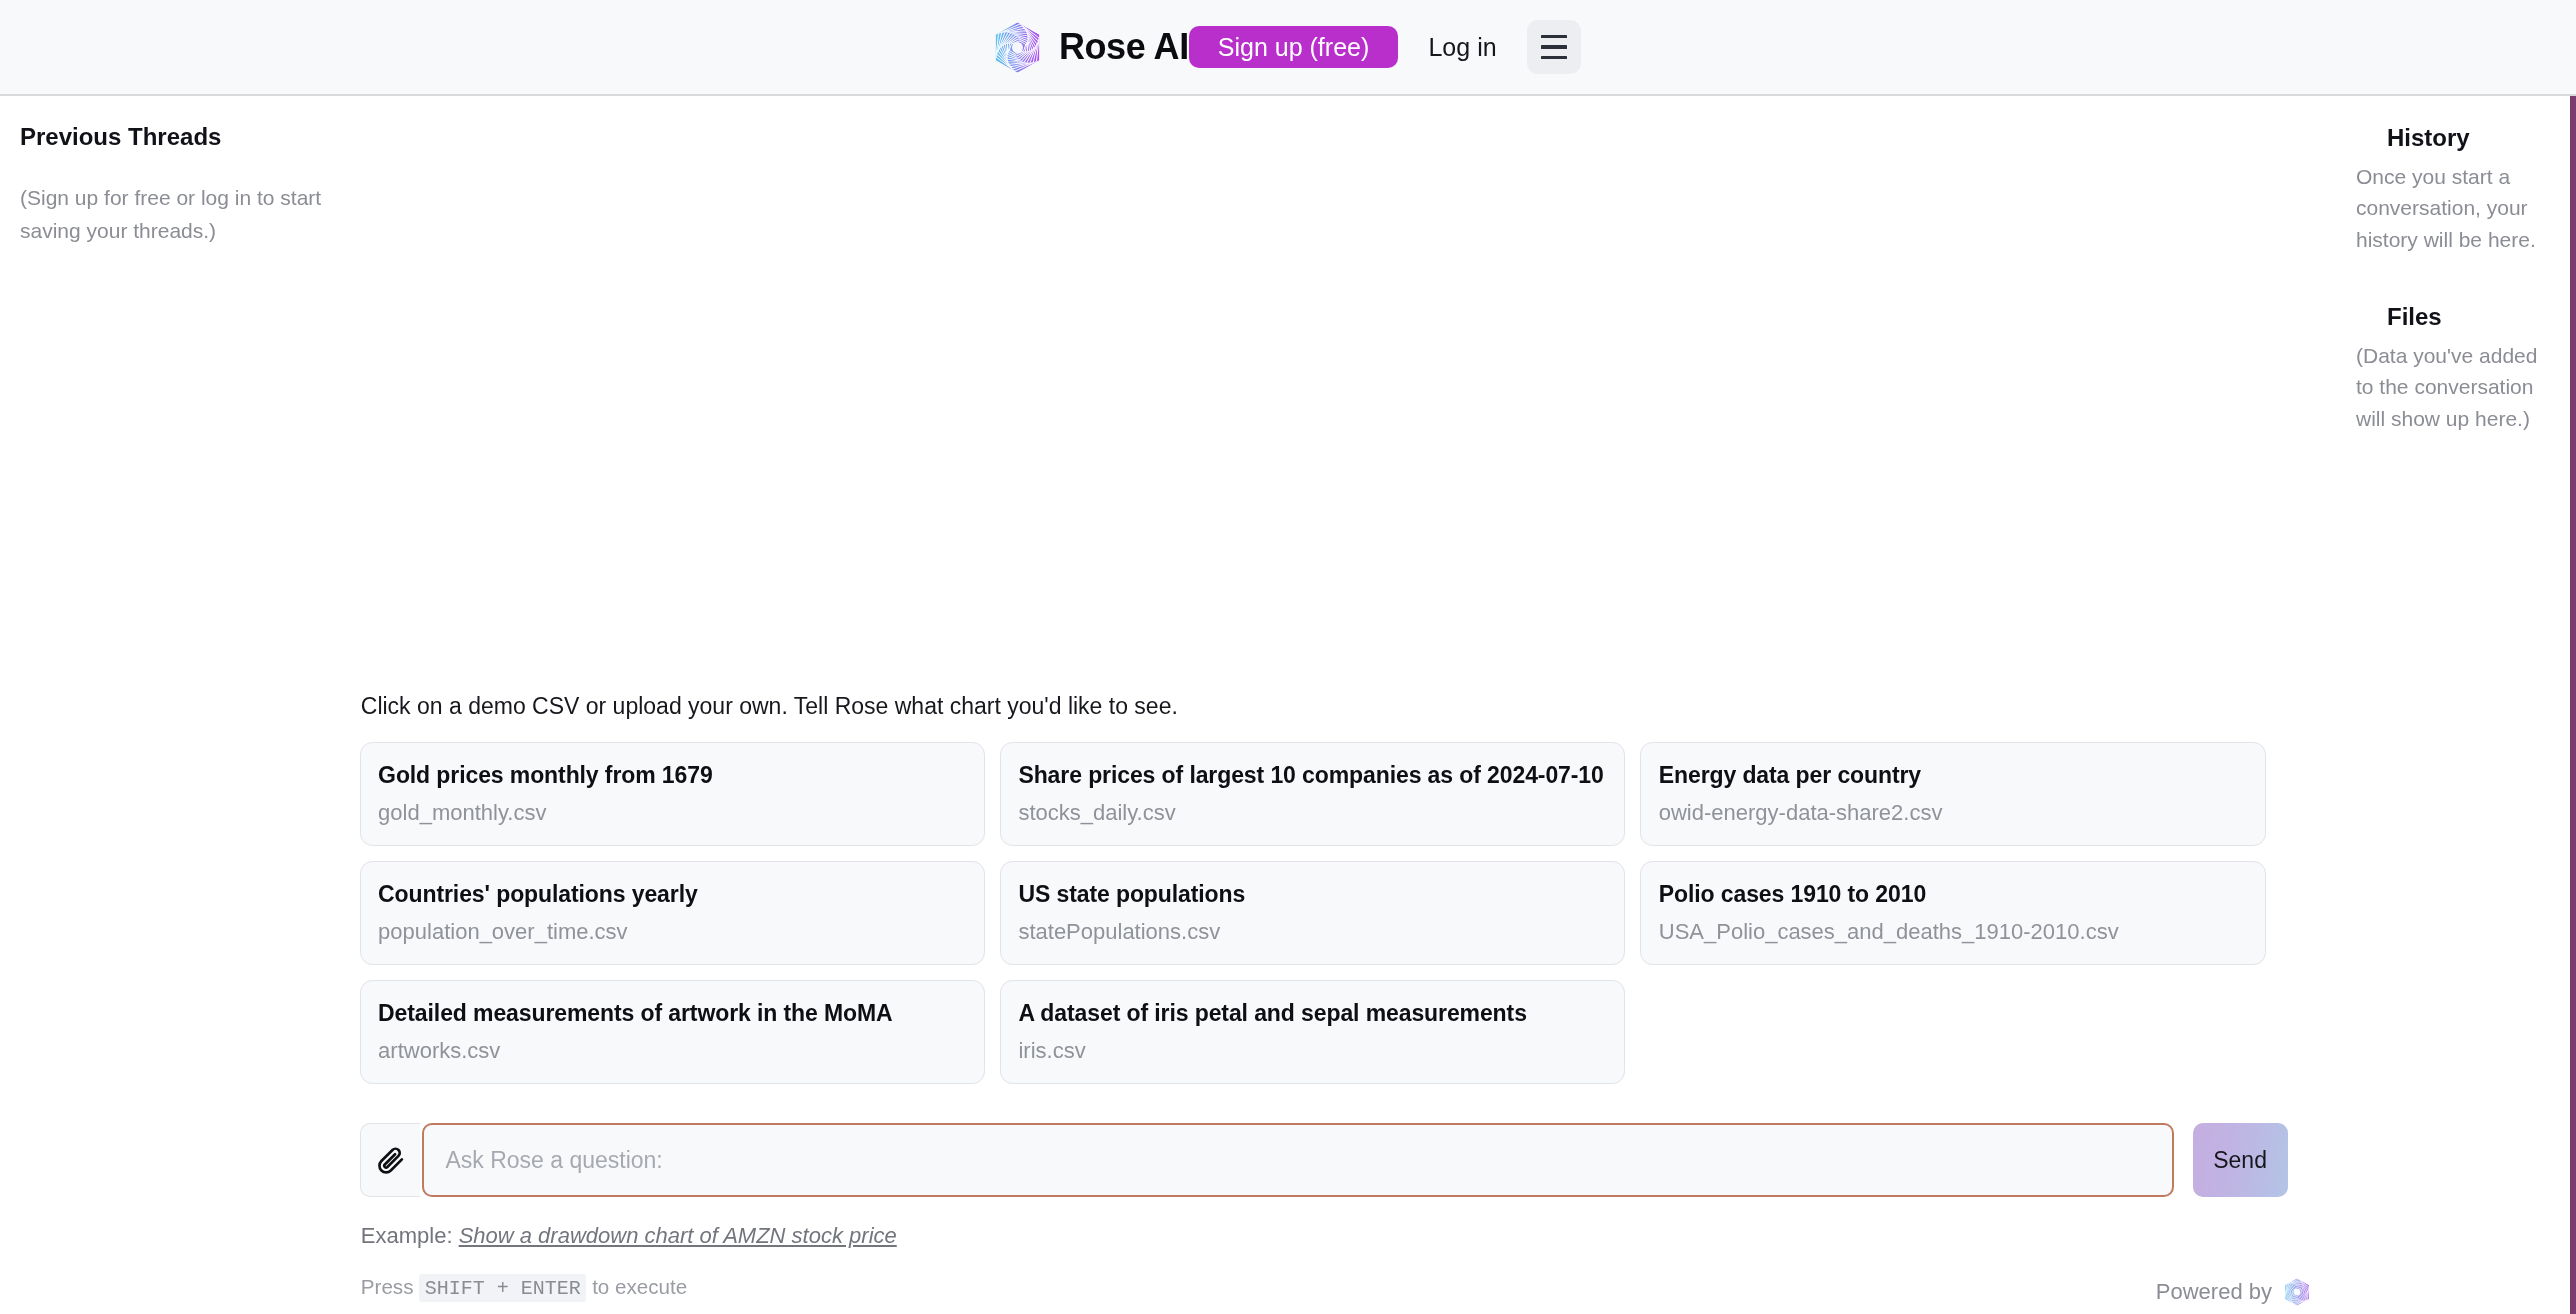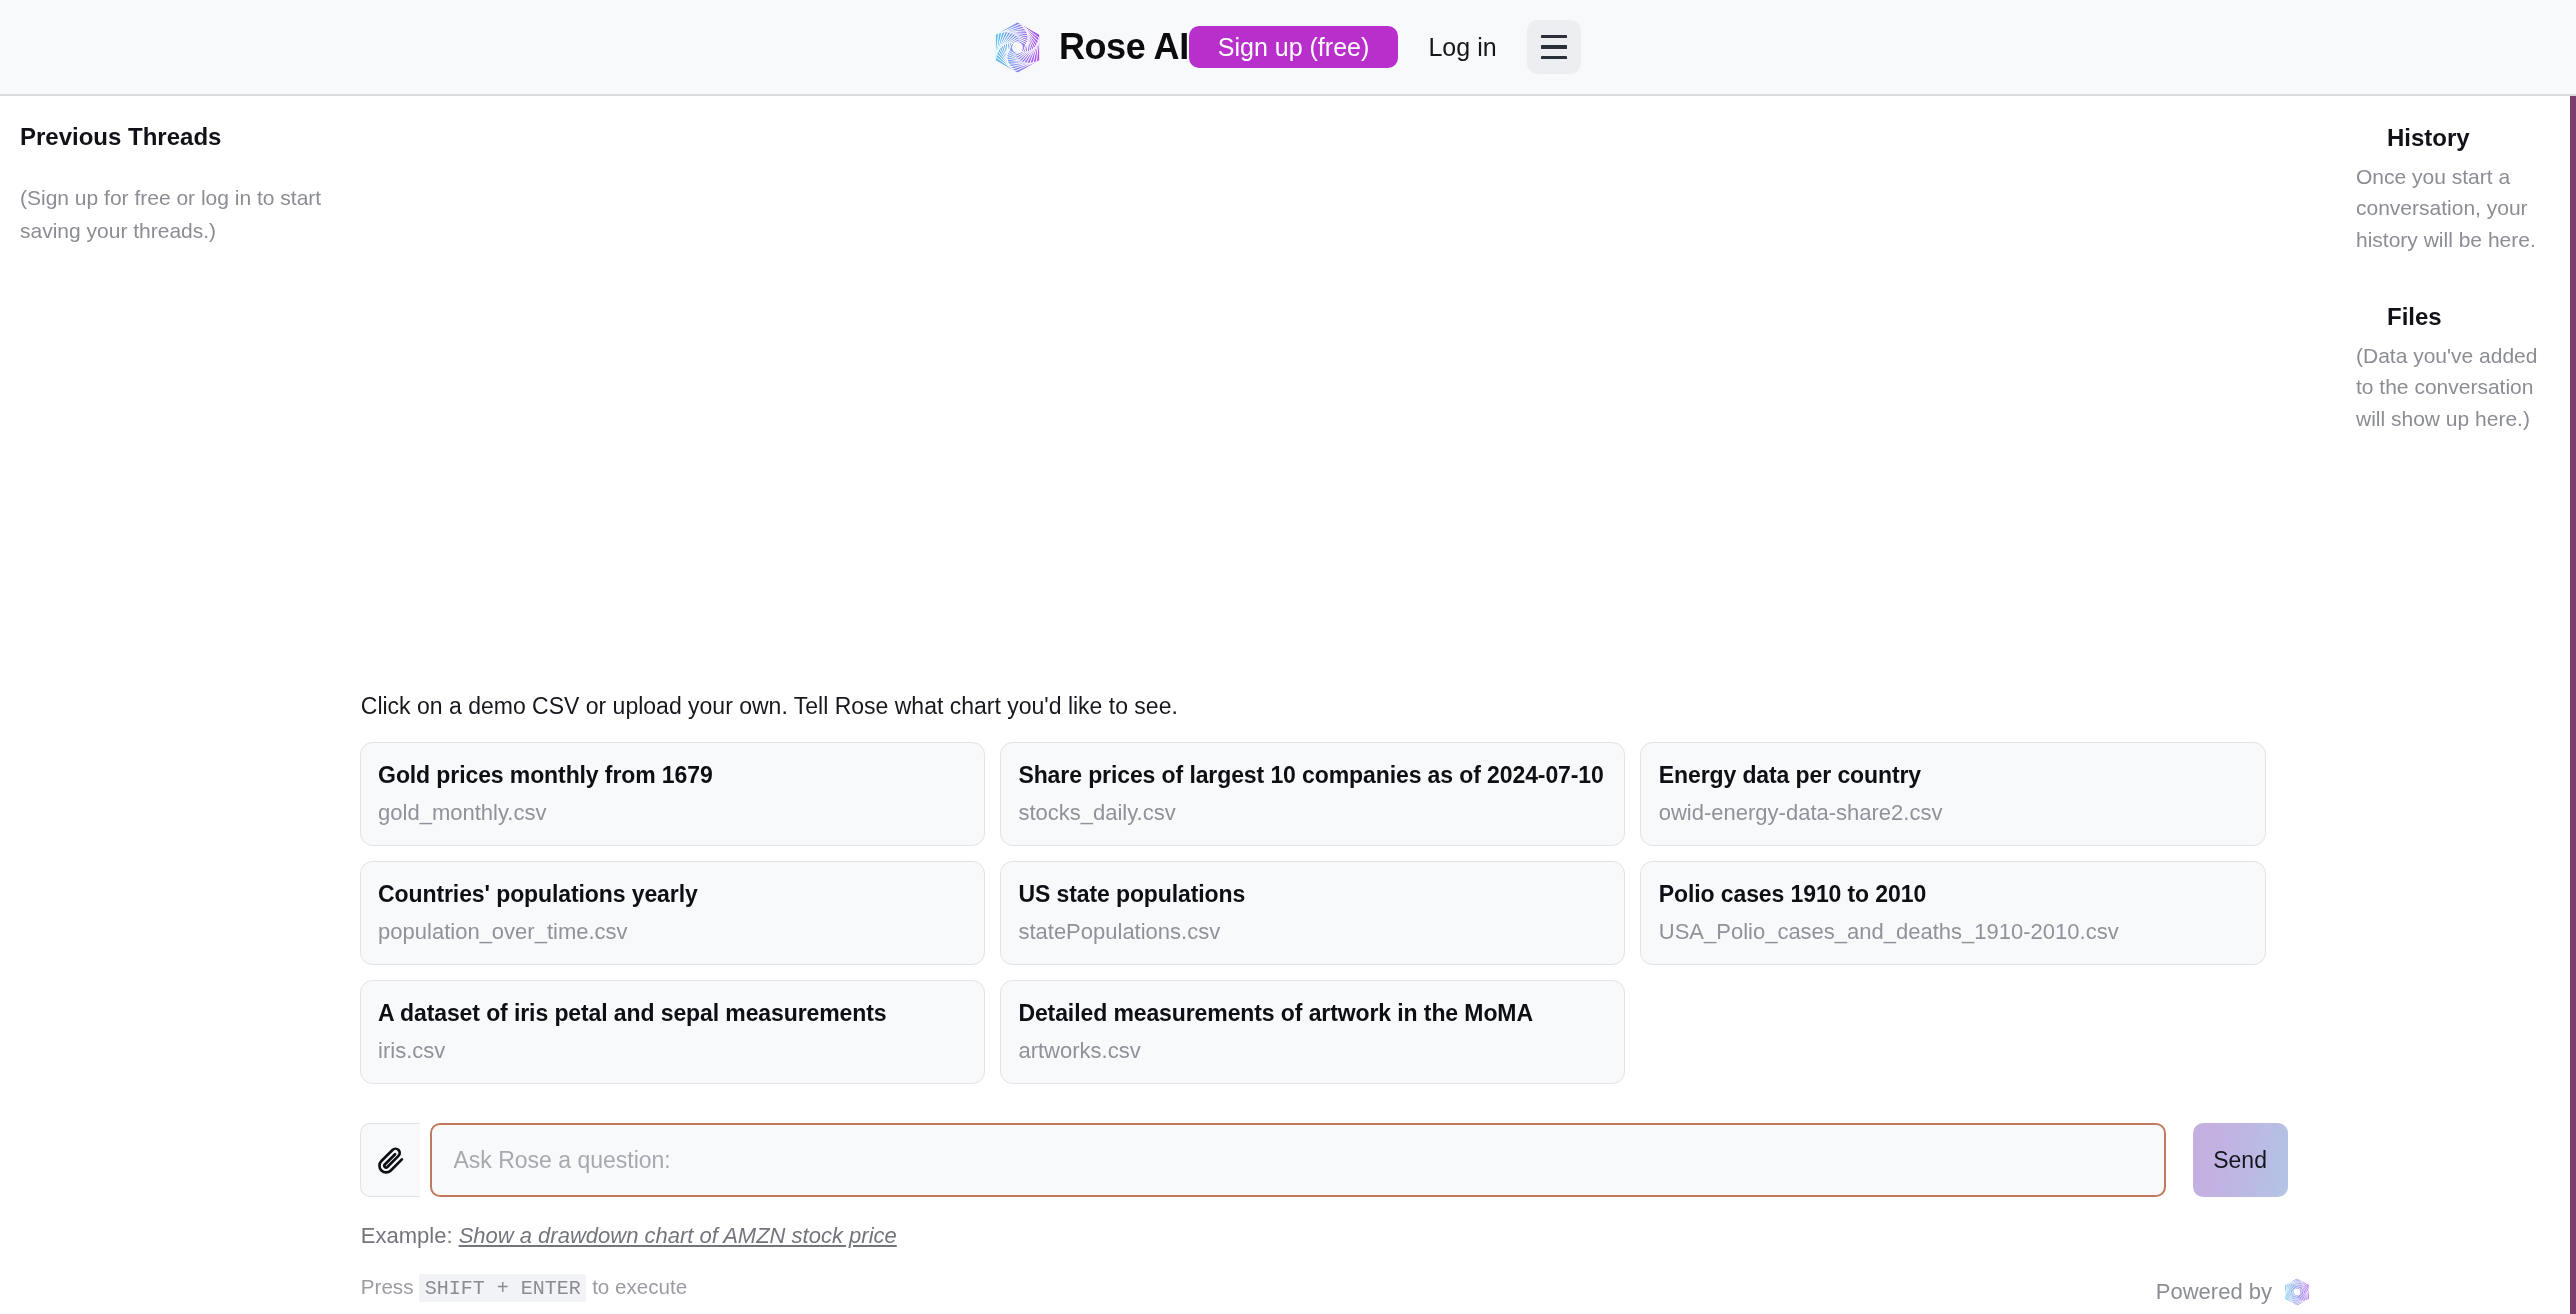--- a/index.html
+++ b/index.html
@@ -194,21 +194,21 @@
     font-size: 22px;
     font-weight: 400;
     color: #90929a;
     line-height: 1.2;
   }
 
   
   .composer {
     display: flex;
     align-items: stretch;
-    gap: 12px;
+    gap: 4px;
     margin-top: 39px;
     width: 1928px;
     height: 74px;
   }
 
   .attach-btn {
     flex: 0 0 60px;
     width: 60px;
     background: #f8f9fb;
     border: 1.9px solid #e2e3e7;
@@ -429,26 +429,26 @@
           </div>
           <div class="csv-card">
             <div class="csv-card-title">US state populations</div>
             <div class="csv-card-file">statePopulations.csv</div>
           </div>
           <div class="csv-card">
             <div class="csv-card-title">Polio cases 1910 to 2010</div>
             <div class="csv-card-file">USA_Polio_cases_and_deaths_1910-2010.csv</div>
           </div>
           <div class="csv-card">
+            <div class="csv-card-title">Detailed measurements of artwork in the MoMA</div>
+            <div class="csv-card-file">artworks.csv</div>
+          </div>
+          <div class="csv-card">
             <div class="csv-card-title">A dataset of iris petal and sepal measurements</div>
             <div class="csv-card-file">iris.csv</div>
-          </div>
-          <div class="csv-card">
-            <div class="csv-card-title">Detailed measurements of artwork in the MoMA</div>
-            <div class="csv-card-file">artworks.csv</div>
           </div>
         </div>
 
         <div class="composer">
           <button class="attach-btn">
             <svg width="29" height="29" viewBox="0 0 24 24" fill="none" stroke="#0e0f14" stroke-width="2.2" stroke-linecap="round" stroke-linejoin="round">
               <path d="M21.44 11.05l-9.19 9.19a5.5 5.5 0 0 1-7.78-7.78l9.19-9.19a3.5 3.5 0 0 1 4.95 4.95l-9.2 9.19a1.5 1.5 0 0 1-2.12-2.12l8.49-8.49"></path>
             </svg>
           </button>
           <input class="question-input" type="text" placeholder="Ask Rose a question:" value="" style="">

